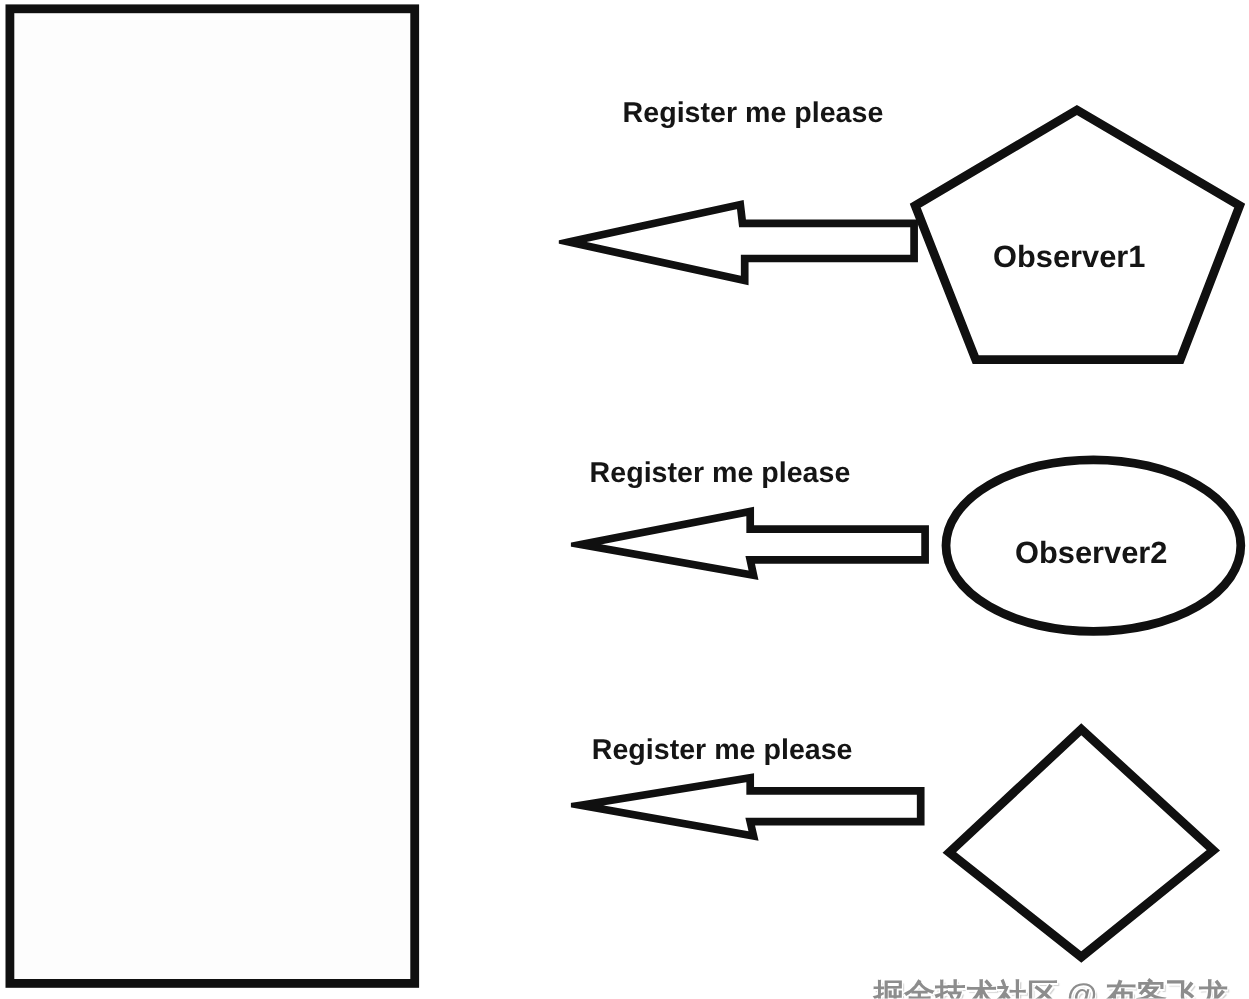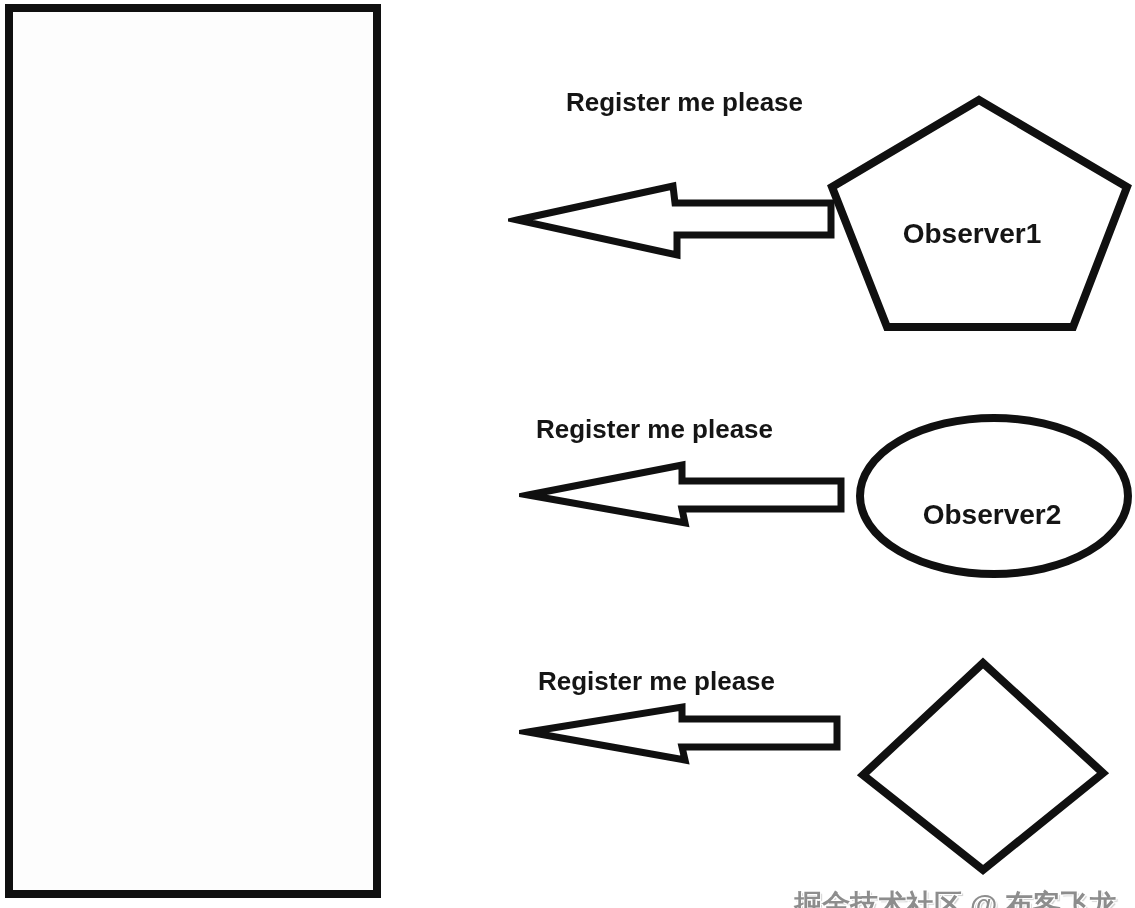--- a/index.html
+++ b/index.html
@@ -44,21 +44,21 @@
   }
   .msg-1 { left: 566px; top: 84px; }
   .msg-2 { left: 536px; top: 411px; }
   .msg-3 { left: 538px; top: 663px; }
   .observer-label {
     width: 200px;
     font-size: 28px;
     line-height: 34px;
   }
   .obs-1 { left: 872px; top: 184px; margin-top: 33px; }
-  .obs-2 { left: 892px; top: 486px; margin-top: 12px; }
+  .obs-2 { left: 892px; top: 486px; }
   .obs-3 { left: 887px; top: 761px; }
   svg { display: block; }
   .shape-stroke {
     fill: #ffffff;
     stroke: #101010;
   }
   .watermark {
     right: 18px;
     top: 858px;
     font-size: 28px;

